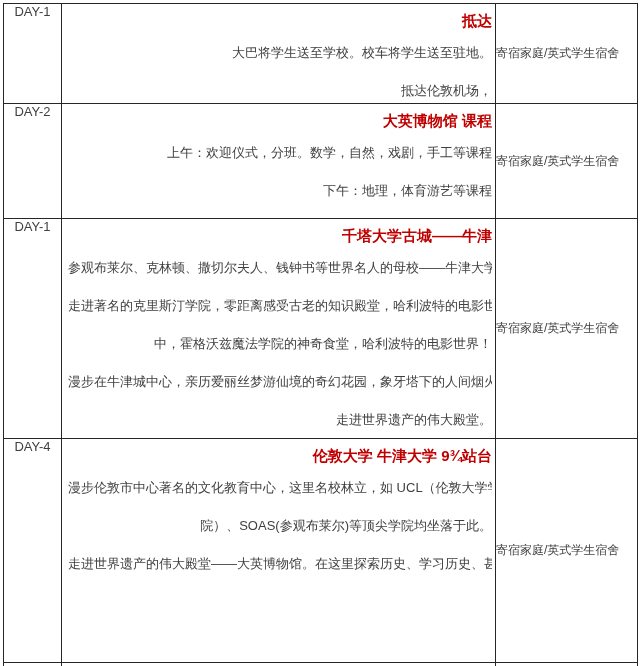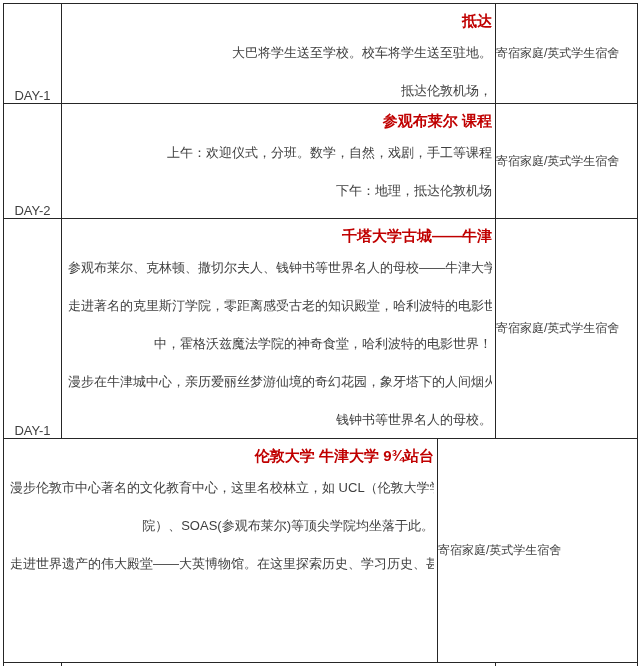--- a/index.html
+++ b/index.html
@@ -27,21 +27,21 @@
   .r1 { height: 100px; }
   .r2 { height: 115px; }
   .r3 { height: 220px; }
   .r4 { height: 224px; }
   .r5 { height: 10px; border-bottom: none; }
   .day-cell {
     width: 58px;
     flex: 0 0 58px;
     border-right: 1px solid #262626;
     display: flex;
-    align-items: flex-end;
+    align-items: flex-start;
     justify-content: center;
     font-size: 13px;
     color: #3f3f3f;
     overflow: hidden;
   }
   .content-cell {
     width: 434px;
     flex: 0 0 434px;
     border-right: 1px solid #262626;
     padding: 4px 3px 0 6px;
@@ -92,47 +92,50 @@
     <div class="accom-cell">
       <span>寄宿家庭/英式学生宿舍</span>
     </div>
   </div>
 
   <div class="row r2">
     <div class="day-cell">
       <span>DAY-2</span>
     </div>
     <div class="content-cell">
-      <div class="title">参观布莱尔 课程</div>
+      <div class="title">大英博物馆 课程</div>
       <div class="line">上午：欢迎仪式，分班。数学，自然，戏剧，手工等课程</div>
-      <div class="line">下午：地理，抵达伦敦机场</div>
+      <div class="line">下午：地理，体育游艺等课程</div>
     </div>
     <div class="accom-cell">
       <span>寄宿家庭/英式学生宿舍</span>
     </div>
   </div>
 
   <div class="row r3">
     <div class="day-cell">
       <span>DAY-1</span>
     </div>
     <div class="content-cell">
       <div class="title">千塔大学古城——牛津</div>
       <div class="line">参观布莱尔、克林顿、撒切尔夫人、钱钟书等世界名人的母校——牛津大学。</div>
       <div class="line">走进著名的克里斯汀学院，零距离感受古老的知识殿堂，哈利波特的电影世界</div>
       <div class="line">中，霍格沃兹魔法学院的神奇食堂，哈利波特的电影世界！</div>
       <div class="line">漫步在牛津城中心，亲历爱丽丝梦游仙境的奇幻花园，象牙塔下的人间烟火，</div>
-      <div class="line">钱钟书等世界名人的母校。</div>
+      <div class="line">走进世界遗产的伟大殿堂。</div>
     </div>
     <div class="accom-cell">
       <span>寄宿家庭/英式学生宿舍</span>
     </div>
   </div>
 
   <div class="row r4">
+    <div class="day-cell">
+      <span>DAY-4</span>
+    </div>
     <div class="content-cell">
       <div class="title">伦敦大学 牛津大学 9¾站台</div>
       <div class="line">漫步伦敦市中心著名的文化教育中心，这里名校林立，如 UCL（伦敦大学学</div>
       <div class="line">院）、SOAS(参观布莱尔)等顶尖学院均坐落于此。</div>
       <div class="line">走进世界遗产的伟大殿堂——大英博物馆。在这里探索历史、学习历史、甚至</div>
     </div>
     <div class="accom-cell">
       <span>寄宿家庭/英式学生宿舍</span>
     </div>
   </div>

